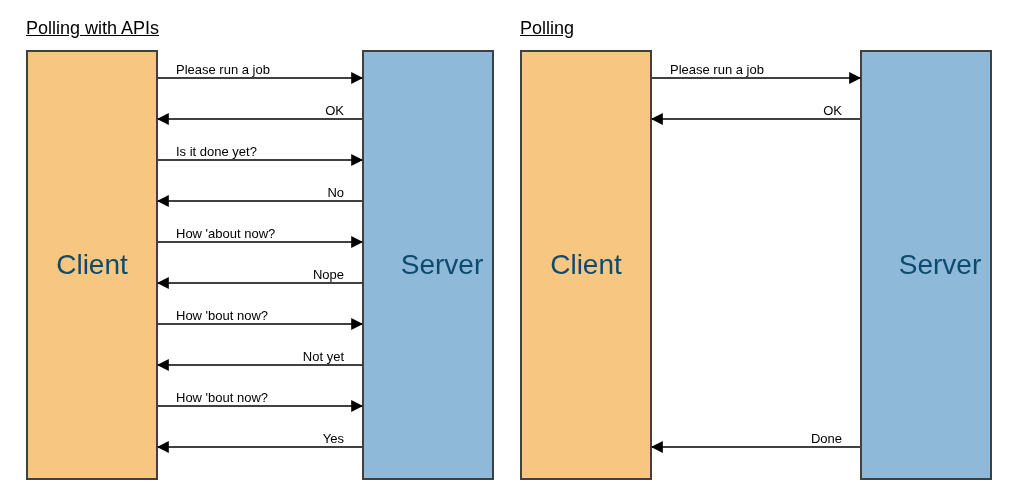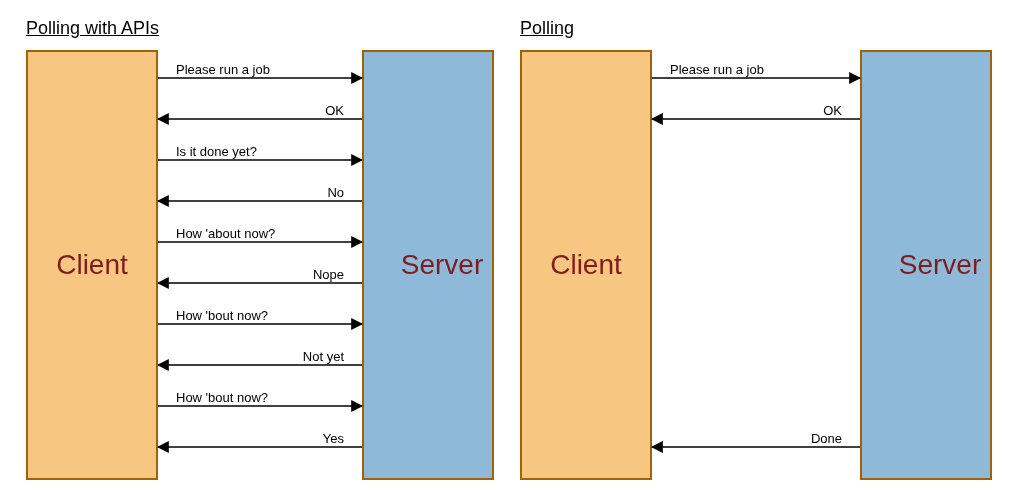--- a/index.html
+++ b/index.html
@@ -14,26 +14,26 @@
     height: 504px;
   }
   .title {
     position: absolute;
     font-size: 18px;
     text-decoration: underline;
     color: #000;
   }
   .node-box {
     position: absolute;
-    border: 2px solid #a16207;
+    border: 2px solid #404040;
     display: flex;
     align-items: center;
     justify-content: center;
     font-size: 28px;
-    color: #7f1d1d;
+    color: #0c4a6e;
     box-sizing: border-box;
   }
   .client { background: #f7c681; }
   .server { background: #8fb9d8; padding-left: 28px; }
   svg.arrows {
     position: absolute;
     left: 0;
     top: 0;
   }
   .msg-label {

